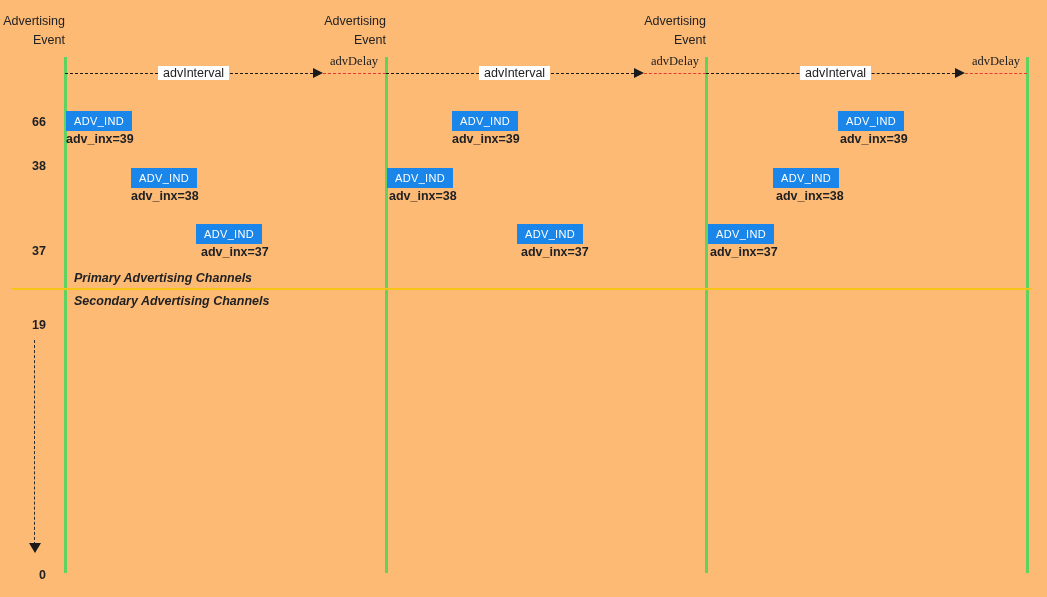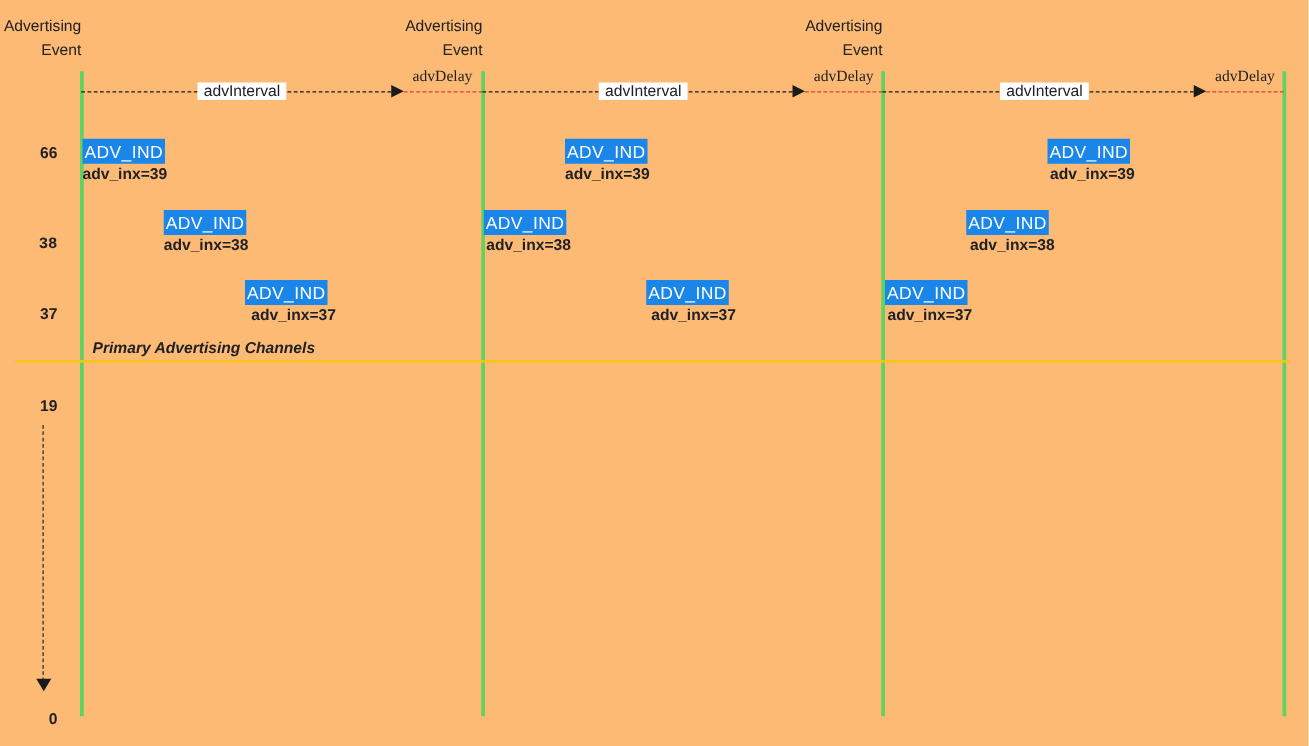--- a/index.html
+++ b/index.html
@@ -84,21 +84,21 @@
     width: 34px;
     white-space: nowrap;
   }
 
   
   .adv-block {
     position: absolute;
     height: 20px;
     background: #1a86ea;
     color: #ffffff;
-    font-size: 14px;
+    font-size: 11px;
     letter-spacing: 0.3px;
     display: flex;
     align-items: center;
     justify-content: center;
     box-sizing: border-box;
   }
   .adv-caption {
     position: absolute;
     font-size: 12.5px;
     font-weight: bold;
@@ -171,21 +171,21 @@
   <div class="seg-red" style="left:644px; top:73px; width:62px;"></div>
   <div class="delay-label" style="left:623px; top:54px; width:104px;">advDelay</div>
 
   <div class="seg-black" style="left:706px; top:73px; width:254px;"></div>
   <div class="seg-label" style="left:800px; top:66px;">advInterval</div>
   <div class="arrowhead" style="left:955px; top:68px;"></div>
   <div class="seg-red" style="left:965px; top:73px; width:62px;"></div>
   <div class="delay-label" style="left:944px; top:54px; width:104px;">advDelay</div>
 
   <div class="row-index" style="left:12px; top:115px;">66</div>
-  <div class="row-index" style="left:12px; top:188px;font-family:Liberation Mono, monospace;">38</div>
+  <div class="row-index" style="left:12px; top:159px;">38</div>
   <div class="row-index" style="left:12px; top:244px;">37</div>
   <div class="row-index" style="left:12px; top:318px;">19</div>
   <div class="row-index" style="left:12px; top:568px;">0</div>
 
   <div class="adv-block" style="left:66px; top:111px; width:66px;">ADV_IND</div>
   <div class="adv-caption" style="left:66px; top:132px;">adv_inx=39</div>
 
   <div class="adv-block" style="left:131px; top:168px; width:66px;">ADV_IND</div>
   <div class="adv-caption" style="left:131px; top:189px;">adv_inx=38</div>
 
@@ -205,17 +205,18 @@
   <div class="adv-caption" style="left:840px; top:132px;">adv_inx=39</div>
 
   <div class="adv-block" style="left:773px; top:168px; width:66px;">ADV_IND</div>
   <div class="adv-caption" style="left:776px; top:189px;">adv_inx=38</div>
 
   <div class="adv-block" style="left:708px; top:224px; width:66px;">ADV_IND</div>
   <div class="adv-caption" style="left:710px; top:245px;">adv_inx=37</div>
 
   <div class="channel-label" style="left:74px; top:271px;">Primary Advertising Channels</div>
   <div class="channel-divider" style="left:12px; top:288px; width:1020px;"></div>
+  <div class="channel-label" style="left:74px; top:294px;">Secondary Advertising Channels</div>
 
   <div class="vert-dash" style="left:34px; top:340px; height:205px;"></div>
   <div class="vert-arrowhead" style="left:29px; top:543px;"></div>
 
 </div>
 
 </body></html>

